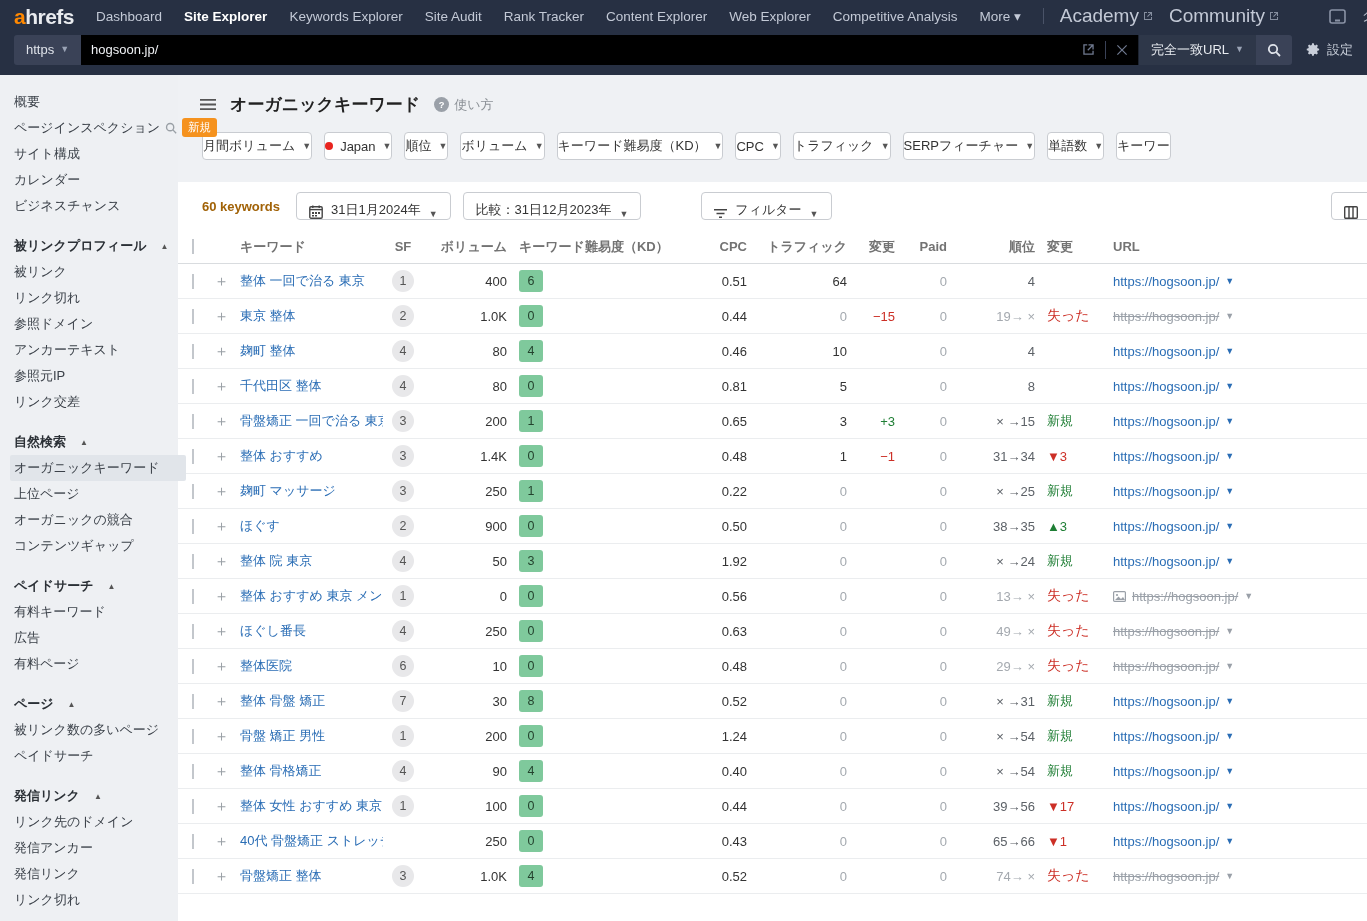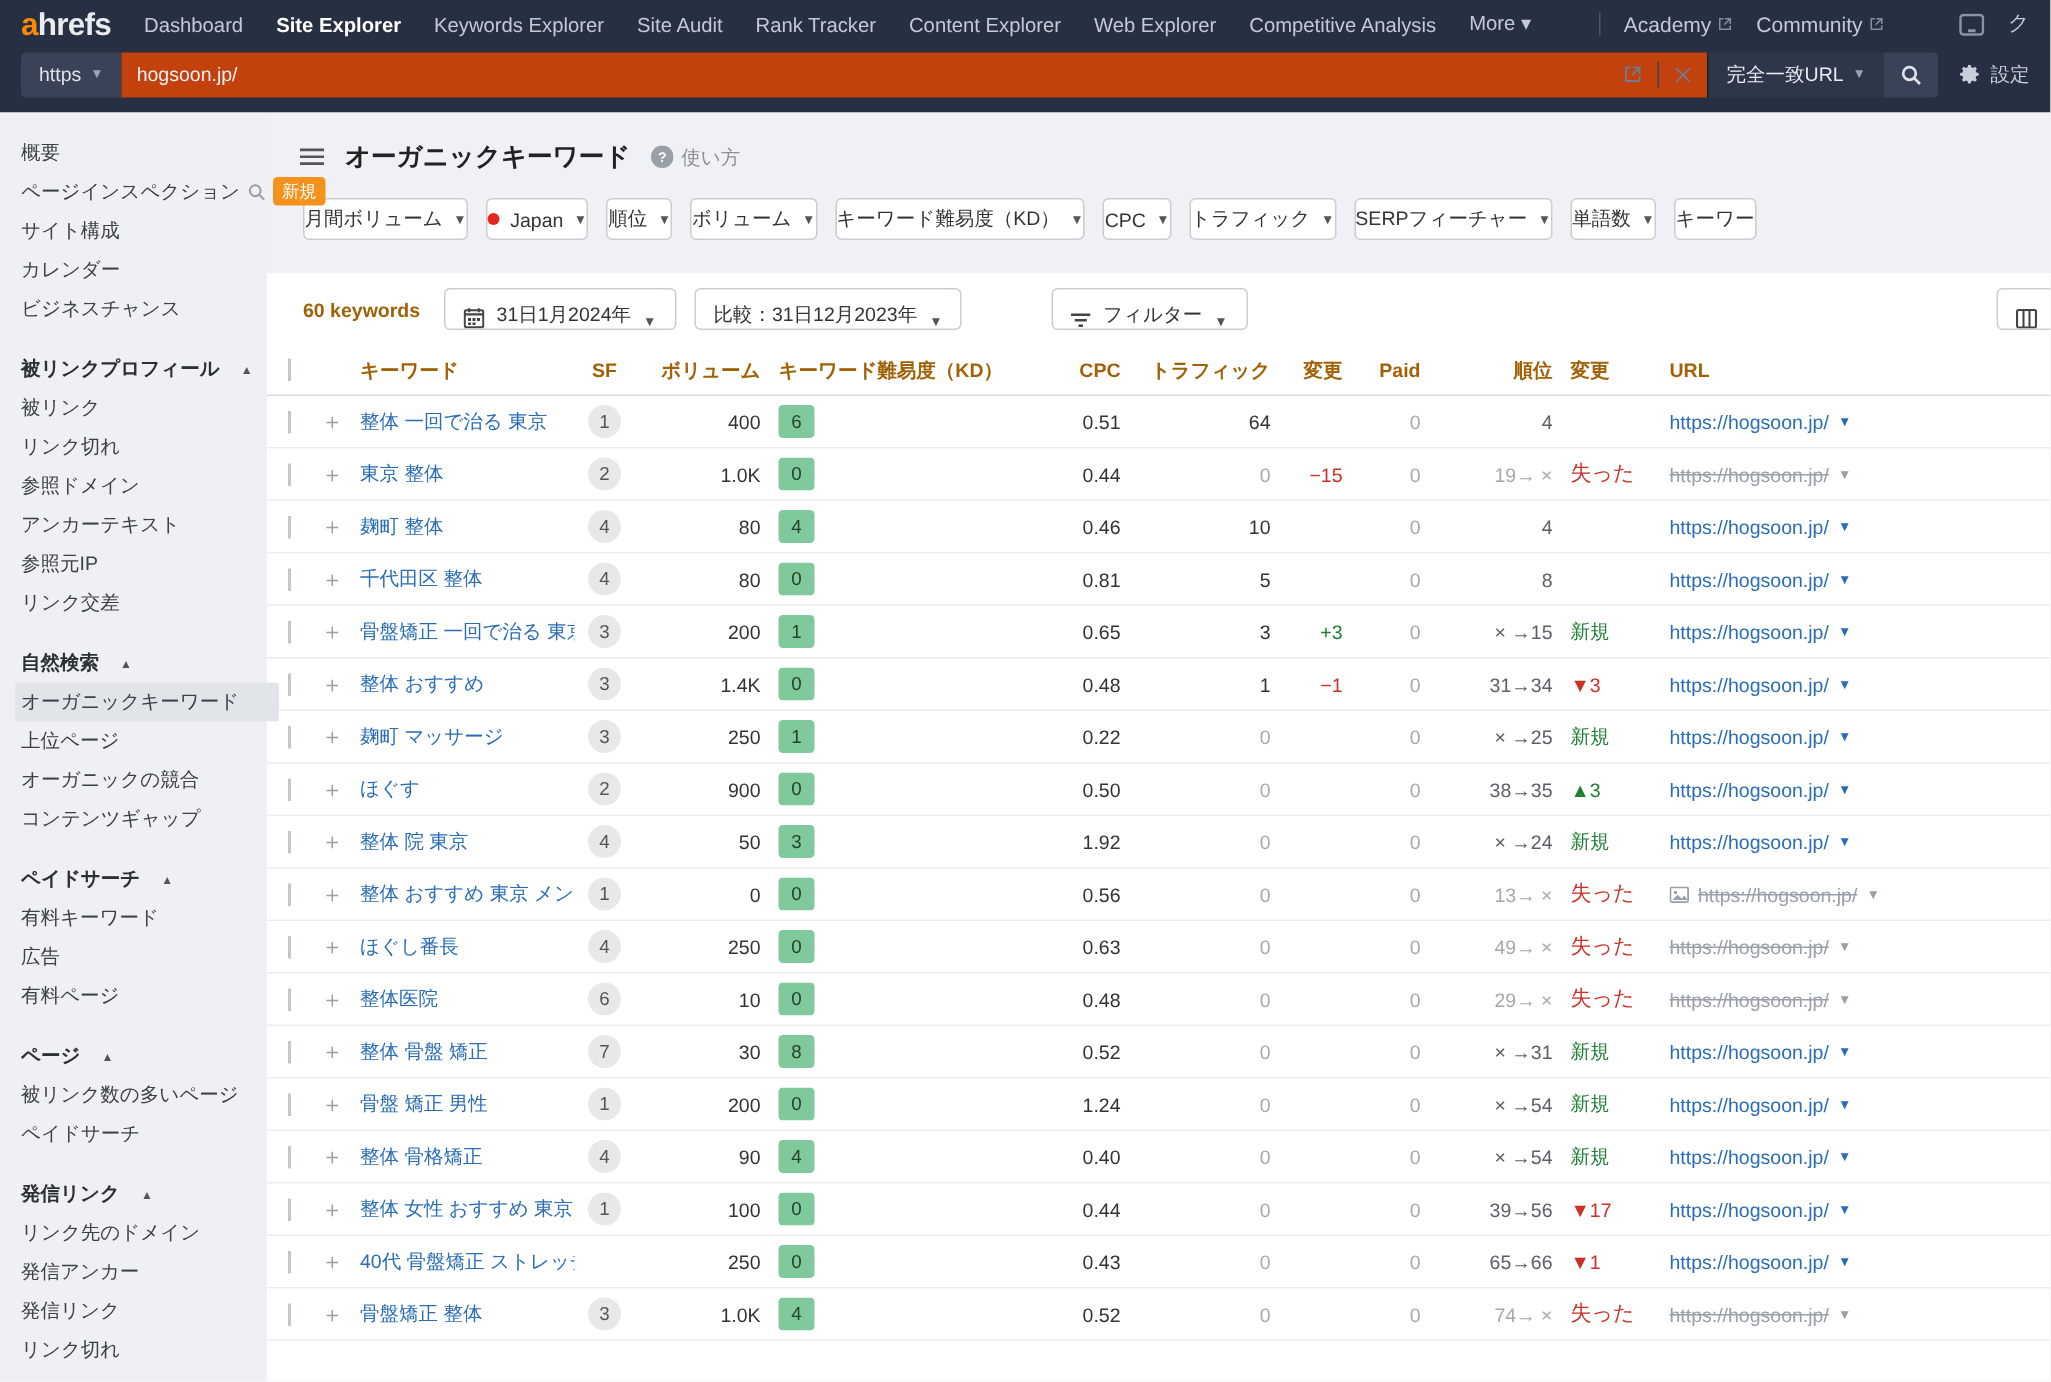--- a/index.html
+++ b/index.html
@@ -7,31 +7,31 @@
     font-family:"Liberation Sans","DejaVu Sans",sans-serif; font-size:13px; color:#333; }
 
   
   .topnav { height:32px; background:#273043; display:flex; align-items:center; padding:0 14px; gap:22px; }
   .logo { font-size:21px; font-weight:bold; letter-spacing:-0.5px; color:#e9ebef; line-height:1; }
   .logo .a { color:#ff8800; }
   .nav-items { display:flex; align-items:center; gap:22px; list-style:none; flex:1; }
   .nav-item { color:#c3c9d6; cursor:pointer; white-space:nowrap; font-size:13.5px; }
   .nav-item.active { color:#fff; font-weight:bold; }
   .nav-sep { width:1px; height:16px; background:#4a5368; }
-  .nav-ext { display:flex; align-items:center; gap:4px; color:#c3c9d6; white-space:nowrap; font-size:14px; cursor:pointer; }
+  .nav-ext { display:flex; align-items:center; gap:4px; color:#c3c9d6; white-space:nowrap; font-size:19px; cursor:pointer; }
   .nav-right { display:flex; align-items:center; gap:16px; }
   .ext-ic { opacity:.7; }
   .device-ic { margin-left:34px; }
   .credits { color:#c3c9d6; font-size:14px; }
 
   
   .searchrow { height:43px; background:#273043; display:flex; align-items:center; padding:0 14px 8px 14px; }
   .proto-btn { background:#3a4257; color:#dfe3ea; height:30px; display:flex; align-items:center; gap:6px;
     padding:0 12px; border-radius:3px 0 0 3px; cursor:pointer; }
-  .url-input { background:#c2410c; height:30px; flex:1; display:flex; align-items:center; padding:0 10px;
+  .url-input { background:#000000; height:30px; flex:1; display:flex; align-items:center; padding:0 10px;
     color:#f0f2f5; gap:8px; }
   .url-input .val { flex:1; }
   .input-icons { display:flex; align-items:center; gap:10px; }
   .vdiv { width:1px; height:18px; background:#3a4257; }
   .mode-btn { background:#2e3749; color:#e8ebf0; height:30px; display:flex; align-items:center; gap:6px;
     padding:0 12px; cursor:pointer; border-left:1px solid #1c2330; }
   .search-btn { background:#3a4257; width:36px; height:30px; display:flex; align-items:center; justify-content:center;
     border-radius:0 3px 3px 0; cursor:pointer; }
   .settings { display:flex; align-items:center; gap:6px; color:#c9cfda; margin-left:14px; cursor:pointer; }
   .caret { font-size:9px; line-height:1; }
@@ -69,21 +69,21 @@
   .tb-btn { background:#fff; border:1px solid #c9ccd1; border-radius:4px; height:28px; display:inline-flex;
     align-items:flex-end; gap:8px; padding:0 12px; cursor:pointer; }
   .tb-btn .caret { color:#555; }
   .columns-btn { margin-left:auto; width:40px; justify-content:center; margin-right:-14px; }
 
   
   .tbl { width:100%; }
   .trow { display:grid; height:35px; align-items:center;
     grid-template-columns:30px 26px minmax(0,1fr) 40px 90px 150px 90px 100px 48px 52px 88px 66px 260px;
     border-bottom:1px solid #ebedef; }
-  .trow.head { border-bottom:1px solid #d9dcdf; font-weight:bold; color:#a16207; height:34px; }
+  .trow.head { border-bottom:1px solid #d9dcdf; font-weight:bold; color:#737373; height:34px; }
   .c { padding:0 6px; white-space:nowrap; overflow:hidden; }
   .r { text-align:right; }
   .ctr { text-align:center; }
   .chk { width:14px; height:14px; border:1px solid #c3c7cc; border-radius:2px; background:#fff; margin-left:8px; cursor:pointer; }
   .plus { color:#9aa0a6; font-size:15px; cursor:pointer; text-align:center; }
   .kw-link { color:#2a6db5; cursor:pointer; }
   .sf-badge { display:inline-block; min-width:22px; height:22px; line-height:22px; border-radius:11px;
     background:#e8e8ea; color:#555; text-align:center; font-size:12.5px; }
   .kd-badge { display:inline-block; min-width:24px; height:22px; line-height:22px; border-radius:3px;
     background:#7fc99c; color:#24432e; text-align:center; font-size:12.5px; padding:0 4px; }

